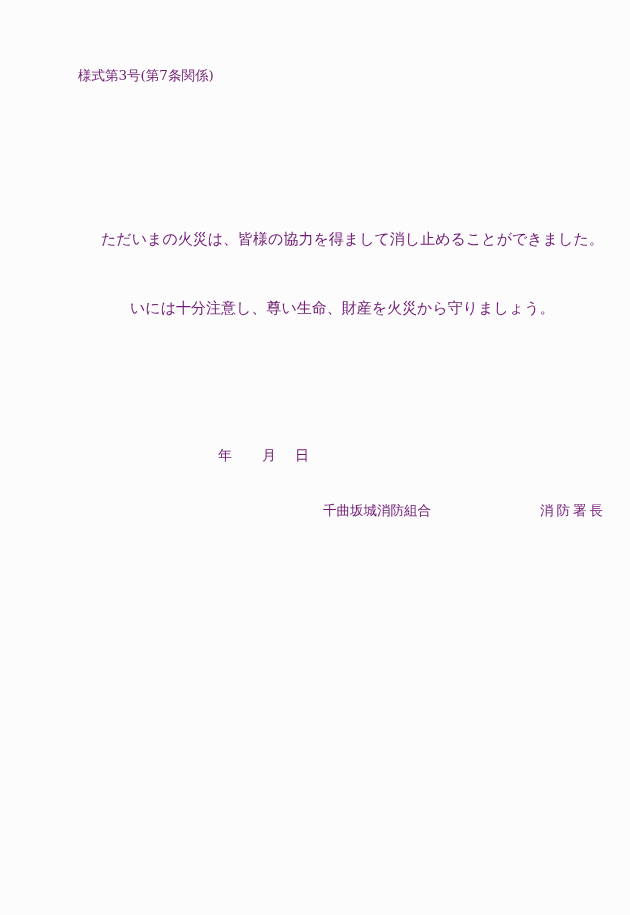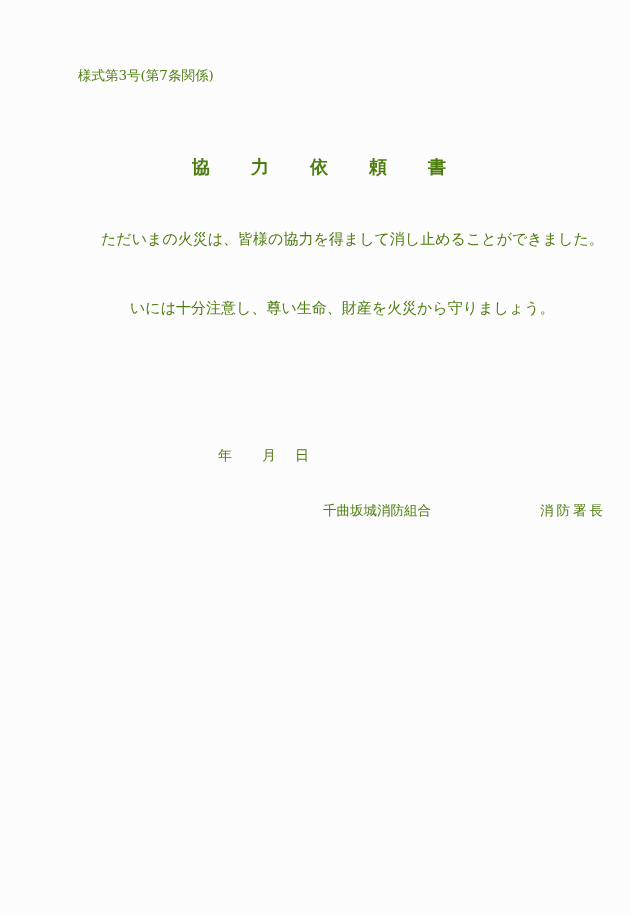--- a/index.html
+++ b/index.html
@@ -5,21 +5,21 @@
   html, body {
     margin: 0;
     padding: 0;
     background: #fcfcfc;
   }
   .page {
     position: relative;
     width: 630px;
     height: 915px;
     background: #fcfcfc;
-    color: #4d7c0f;
+    color: #701a75;
     font-family: "DejaVu Sans", "Liberation Sans", sans-serif;
     overflow: hidden;
   }
   .form-number {
     position: absolute;
     left: 78px;
     top: 67px;
     font-family: "DejaVu Serif", "Liberation Serif", serif;
     font-size: 13.5px;
     line-height: 1.2;
@@ -73,21 +73,20 @@
   .org-name     { left: 323px; }
   .signer-title { left: 492px; letter-spacing: 3px; margin-left: 48px; }
 </style>
 </head>
 <body>
 
 <div class="page">
 
   <div class="form-number">様式第3号(第7条関係)</div>
 
-  <div class="doc-title">協力依頼書</div>
 
   <div class="body-line l1">ただいまの火災は、皆様の協力を得まして消し止めることができました。</div>
 
 
   <div class="body-line l3">いには十分注意し、尊い生命、財産を火災から守りましょう。</div>
 
 
 
   <div class="date-line">
     <span class="date-year">年</span>

